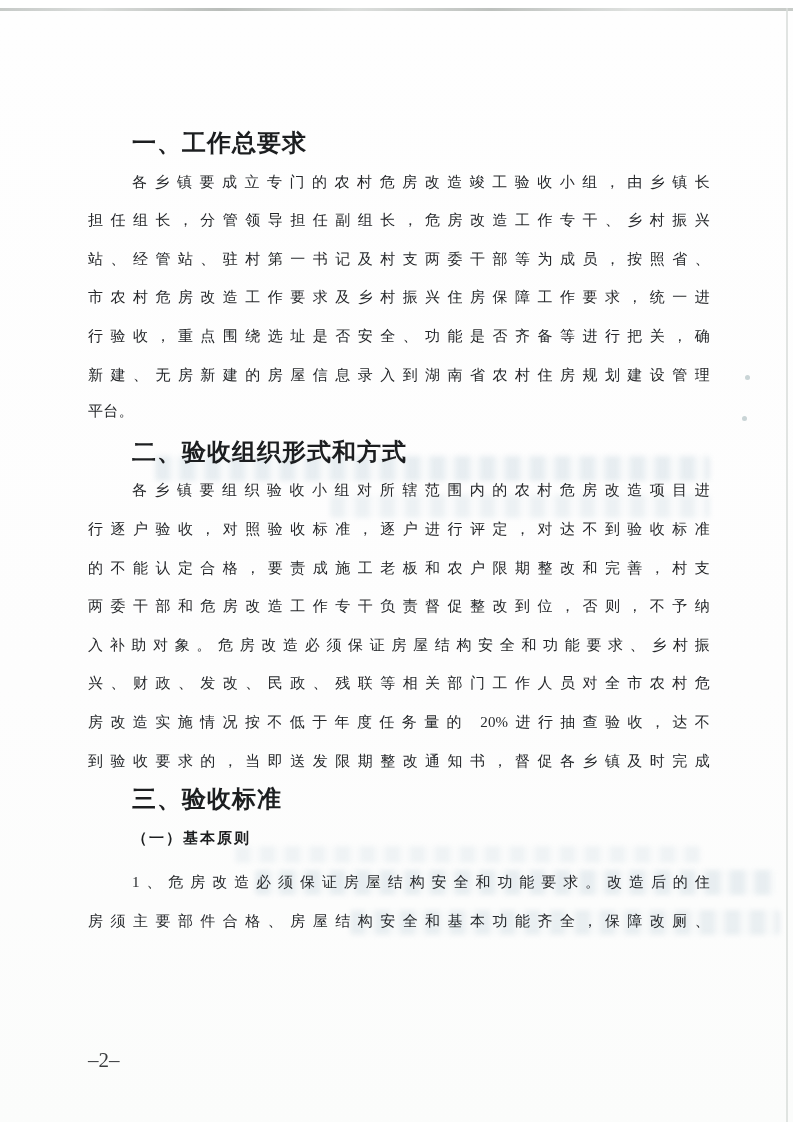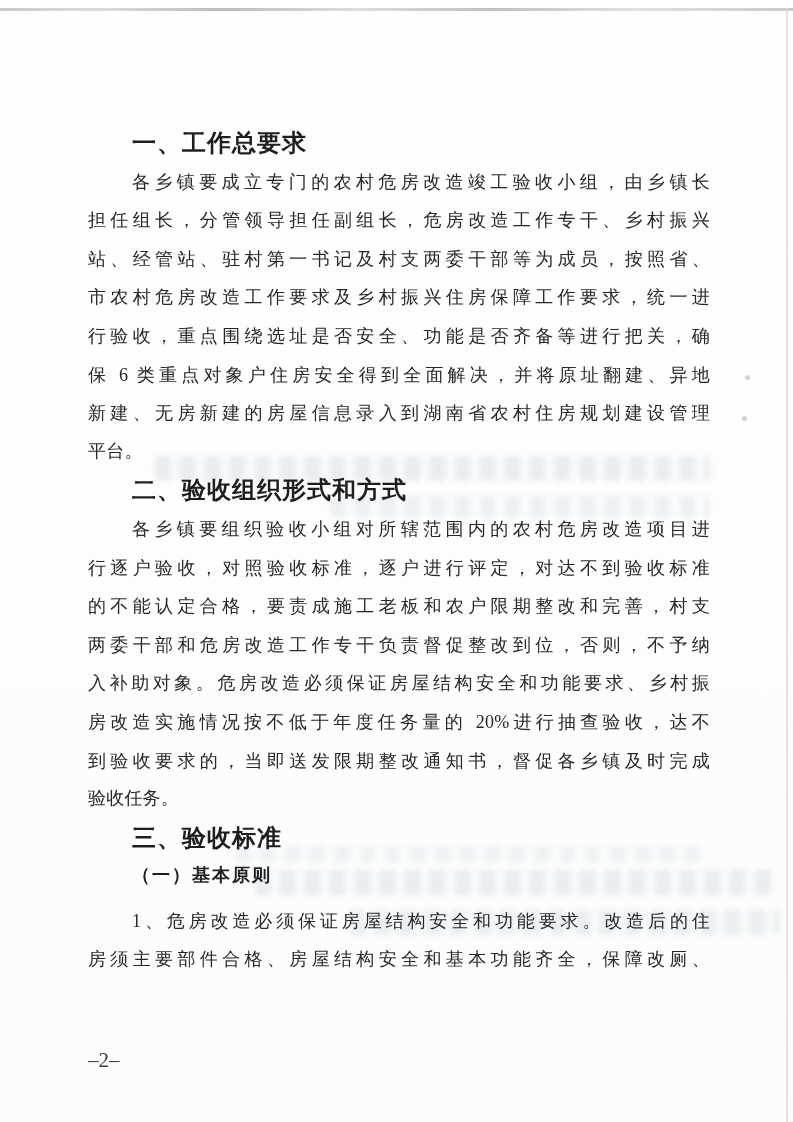--- a/index.html
+++ b/index.html
@@ -57,43 +57,43 @@
   
   .doc-body {
     position: absolute;
     top: 116px;
     left: 88px;
     width: 622px;
   }
   .line {
     height: 38.6px;
     line-height: 38.6px;
-    font-size: 18px;
+    font-size: 15px;
     letter-spacing: 0.2px;
     text-align: justify;
     text-align-last: justify;
     white-space: normal;
     overflow: hidden;
   }
   .line.indent { text-indent: 44px; }
   .line.para-end { text-align-last: left; font-family: Liberation Mono, monospace; }
   .line.heading {
     text-align-last: left;
     text-indent: 44px;
     font-weight: bold;
     color: #1c1e20;
   }
   .line.heading.hei {
     font-family: "Liberation Sans", "DejaVu Sans", sans-serif;
     font-size: 24px;
     letter-spacing: 1px;
   }
   .line.heading.kai {
-    font-family: Liberation Mono, monospace;
-    font-size: 18px;
+    font-family: Liberation Serif, serif;
+    font-size: 15px;
     letter-spacing: 2px;
   }
   .para { margin: 0; }
   .para:last-child { margin-top: 6px; }
   .footer-page-number {
     position: absolute;
     top: 1038px;
     left: 88px;
     font-size: 21px;
     line-height: 28px;
@@ -120,34 +120,33 @@
   <div class="speck speck-2"></div>
 
   <main class="doc-body">
       <div class="line heading hei">一、工作总要求</div>
       <div class="para">
         <div class="line indent">各乡镇要成立专门的农村危房改造竣工验收小组，由乡镇长</div>
         <div class="line">担任组长，分管领导担任副组长，危房改造工作专干、乡村振兴</div>
         <div class="line">站、经管站、驻村第一书记及村支两委干部等为成员，按照省、</div>
         <div class="line">市农村危房改造工作要求及乡村振兴住房保障工作要求，统一进</div>
         <div class="line">行验收，重点围绕选址是否安全、功能是否齐备等进行把关，确</div>
-        <div class="line">保 6 类重点对象户住房安全得到全面解决，并将原址翻建、异地</div>
         <div class="line">新建、无房新建的房屋信息录入到湖南省农村住房规划建设管理</div>
         <div class="line para-end">平台。</div>
       </div>
       <div class="line heading hei">二、验收组织形式和方式</div>
       <div class="para">
         <div class="line indent">各乡镇要组织验收小组对所辖范围内的农村危房改造项目进</div>
         <div class="line">行逐户验收，对照验收标准，逐户进行评定，对达不到验收标准</div>
         <div class="line">的不能认定合格，要责成施工老板和农户限期整改和完善，村支</div>
         <div class="line">两委干部和危房改造工作专干负责督促整改到位，否则，不予纳</div>
         <div class="line">入补助对象。危房改造必须保证房屋结构安全和功能要求、乡村振</div>
+        <div class="line">兴、财政、发改、民政、残联等相关部门工作人员对全市农村危</div>
         <div class="line">房改造实施情况按不低于年度任务量的 20%进行抽查验收，达不</div>
         <div class="line">到验收要求的，当即送发限期整改通知书，督促各乡镇及时完成</div>
-        <div class="line para-end">验收任务。</div>
       </div>
       <div class="line heading hei">三、验收标准</div>
       <div class="line heading kai">（一）基本原则</div>
       <div class="para">
         <div class="line indent">1、危房改造必须保证房屋结构安全和功能要求。改造后的住</div>
         <div class="line">房须主要部件合格、房屋结构安全和基本功能齐全，保障改厕、</div>
       </div>
     </main>
 
   <div class="footer-page-number">–2–</div>

